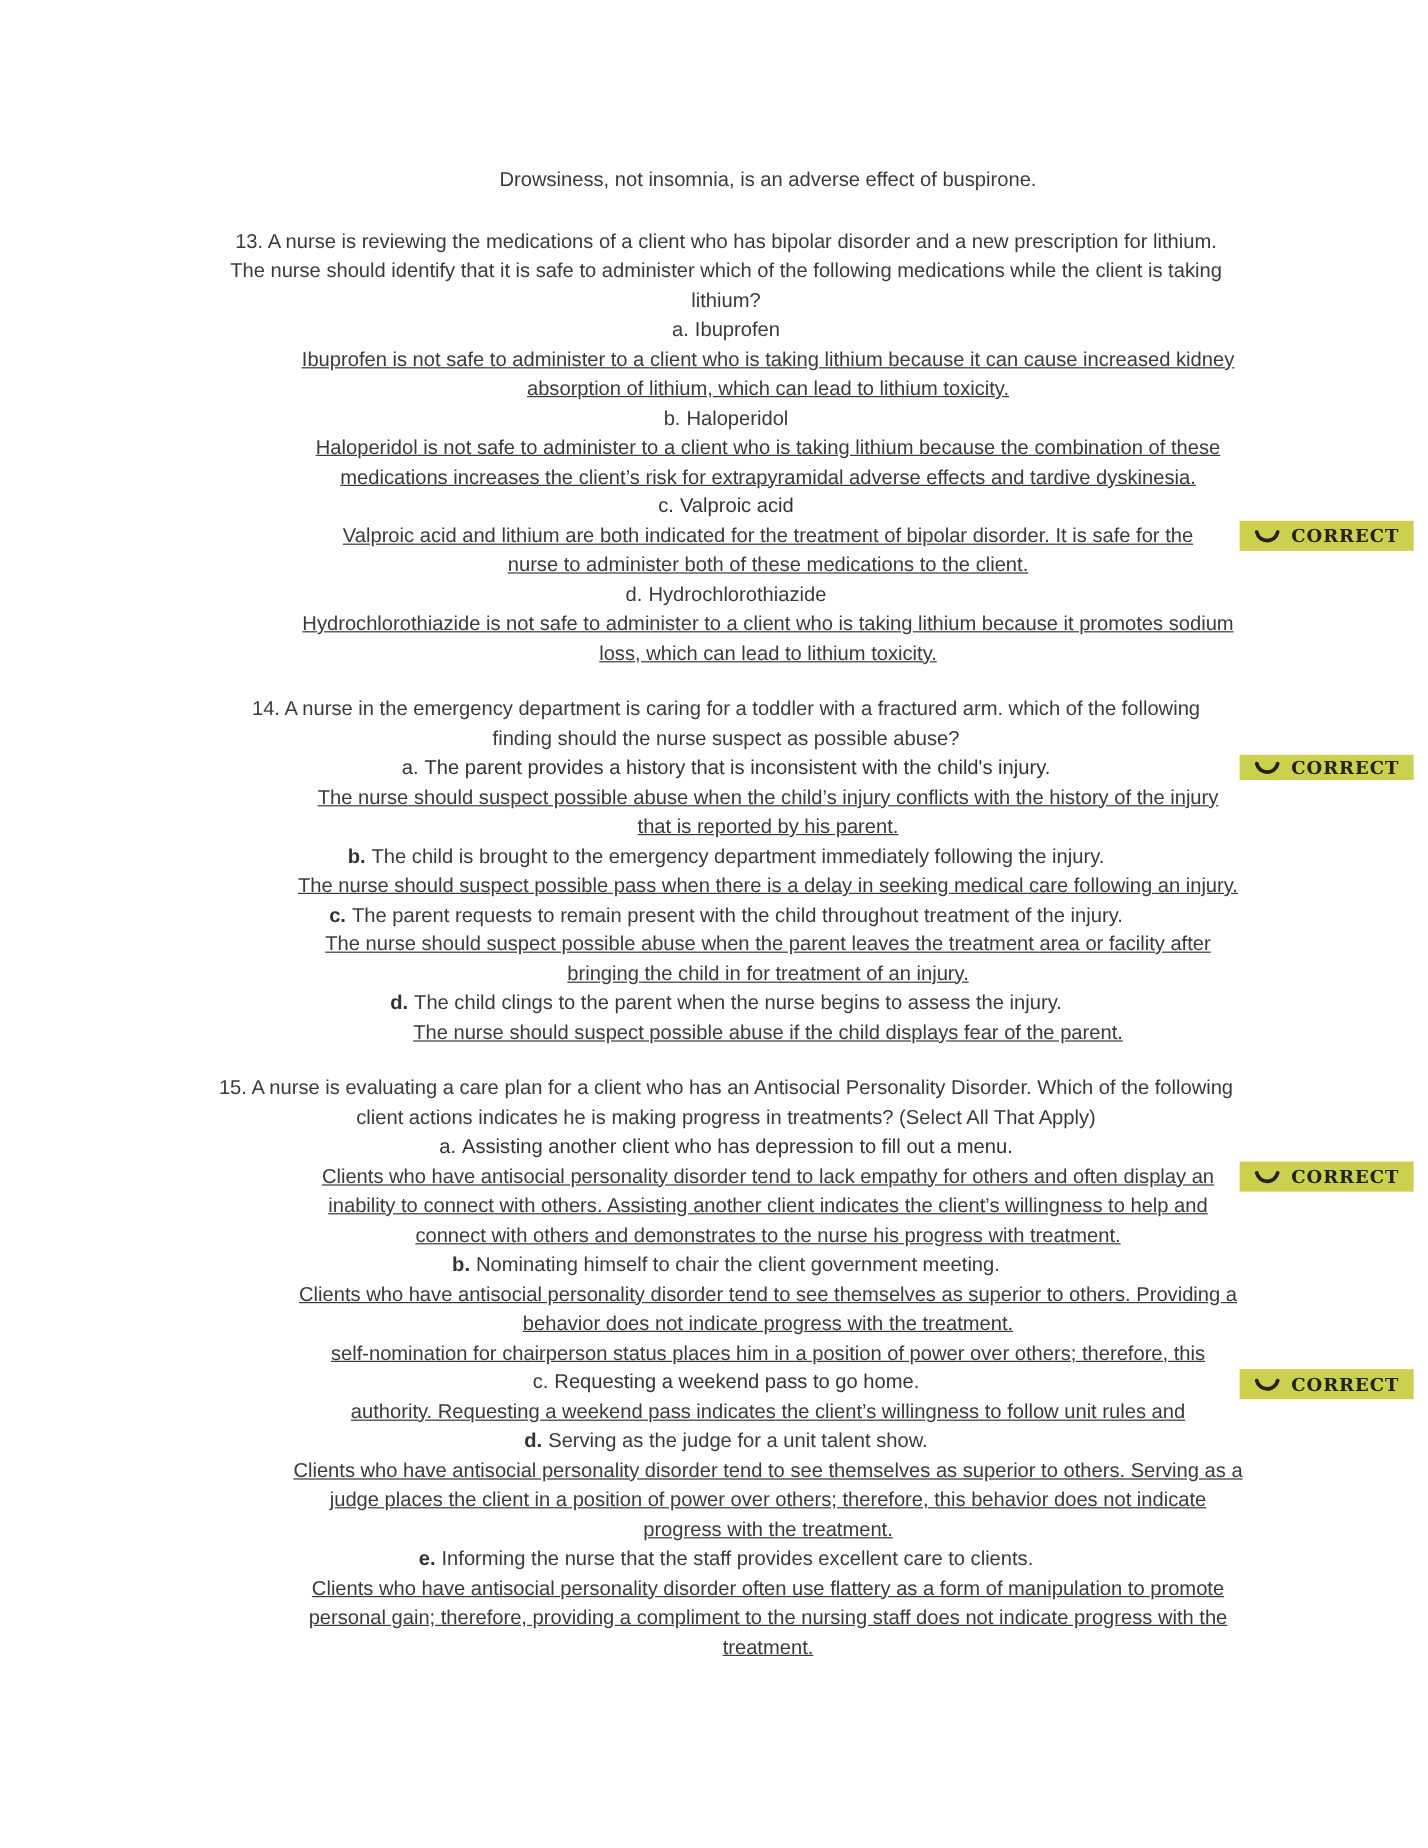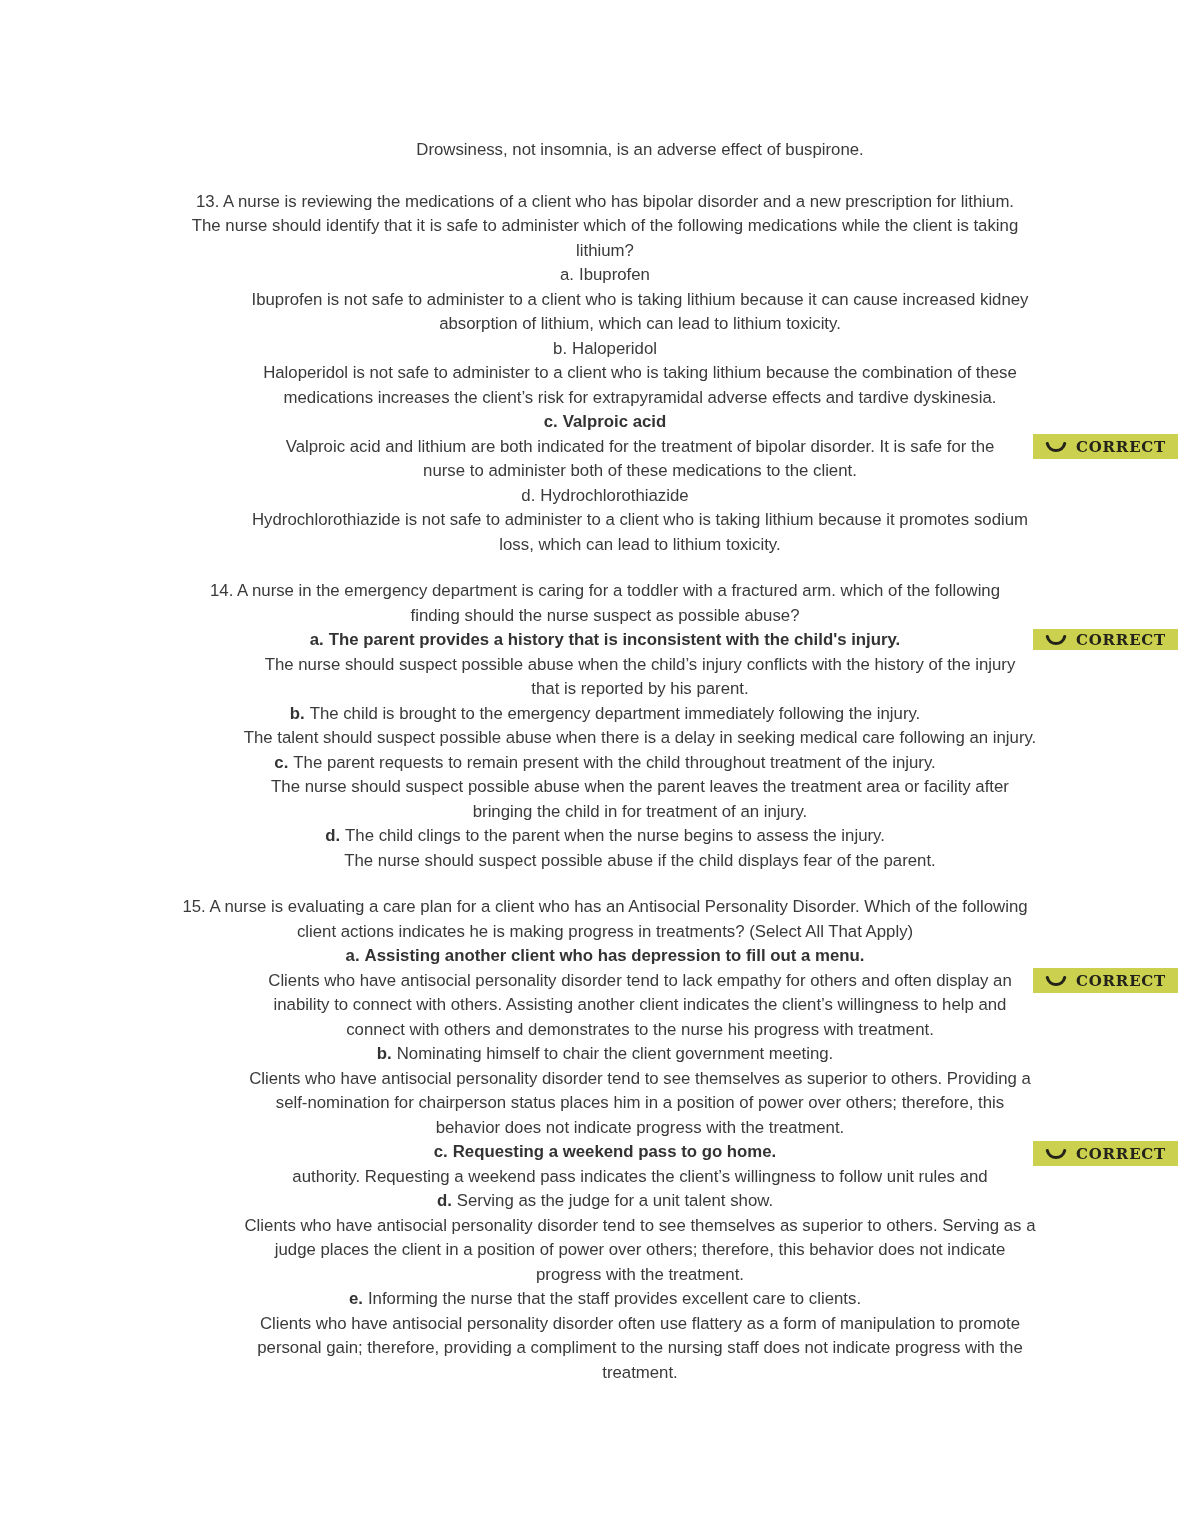--- a/index.html
+++ b/index.html
@@ -18,24 +18,24 @@
     top: 138px;
     width: 930px;
     font-size: 16.8px;
     line-height: 24.5px;
     color: #3a3a3a;
   }
   .line { white-space: nowrap; }
   .intro { padding-left: 70px; margin-bottom: 27px; }
   .question { margin-bottom: 22px; }
   .option { position: relative; }
-  .option-line.bold-full { font-weight: bold; color: #333333; }
+  .option-line.bold-full { font-weight: normal; color: #333333; }
   .option-line.bold-prefix .prefix { font-weight: bold; color: #333333; }
   .prefix { margin-right: 5px; }
-  .rationale { padding-left: 70px; }
+  .rationale { padding-left: 70px; text-decoration: underline; }
   .badge {
     position: absolute;
     left: 893px;
     width: 145px;
     height: 25px;
     display: flex;
     align-items: center;
     padding-left: 12px;
     box-sizing: border-box;
     overflow: hidden;
@@ -116,21 +116,21 @@
             <span class="badge-label">CORRECT</span>
           </div>
           <div class="rationale">
             <div class="line r-line">The nurse should suspect possible abuse when the child’s injury conflicts with the history of the injury</div>
             <div class="line r-line">that is reported by his parent.</div>
           </div>
         </div>
         <div class="option">
           <div class="line option-line bold-prefix"><span class="prefix">b.</span><span class="opt-text">The child is brought to the emergency department immediately following the injury.</span></div>
           <div class="rationale">
-            <div class="line r-line">The talent should suspect possible abuse when there is a delay in seeking medical care following an injury.</div>
+            <div class="line r-line">The nurse should suspect possible pass when there is a delay in seeking medical care following an injury.</div>
           </div>
         </div>
         <div class="option">
           <div class="line option-line bold-prefix"><span class="prefix">c.</span><span class="opt-text">The parent requests to remain present with the child throughout treatment of the injury.</span></div>
           <div class="rationale">
             <div class="line r-line">The nurse should suspect possible abuse when the parent leaves the treatment area or facility after</div>
             <div class="line r-line">bringing the child in for treatment of an injury.</div>
           </div>
         </div>
         <div class="option">
@@ -156,22 +156,22 @@
           <div class="rationale">
             <div class="line r-line">Clients who have antisocial personality disorder tend to lack empathy for others and often display an</div>
             <div class="line r-line">inability to connect with others. Assisting another client indicates the client’s willingness to help and</div>
             <div class="line r-line">connect with others and demonstrates to the nurse his progress with treatment.</div>
           </div>
         </div>
         <div class="option">
           <div class="line option-line bold-prefix"><span class="prefix">b.</span><span class="opt-text">Nominating himself to chair the client government meeting.</span></div>
           <div class="rationale">
             <div class="line r-line">Clients who have antisocial personality disorder tend to see themselves as superior to others. Providing a</div>
+            <div class="line r-line">behavior does not indicate progress with the treatment.</div>
             <div class="line r-line">self-nomination for chairperson status places him in a position of power over others; therefore, this</div>
-            <div class="line r-line">behavior does not indicate progress with the treatment.</div>
           </div>
         </div>
         <div class="option">
           <div class="line option-line bold-full"><span class="prefix">c.</span><span class="opt-text">Requesting a weekend pass to go home.</span></div>
           <div class="badge on-option" style="background: rgb(203, 208, 78); color: rgb(35, 35, 26);">
             <span class="badge-icon">
               <svg viewBox="0 0 24 13" width="22" height="13">
                 <path d="M2.5 3.2 C3.6 8.2 7.9 10.8 12 10.8 C16.1 10.8 20.4 8.2 21.5 3.2" fill="none" stroke="#23231a" stroke-width="3.4" stroke-linecap="round"></path>
               </svg>
             </span>

